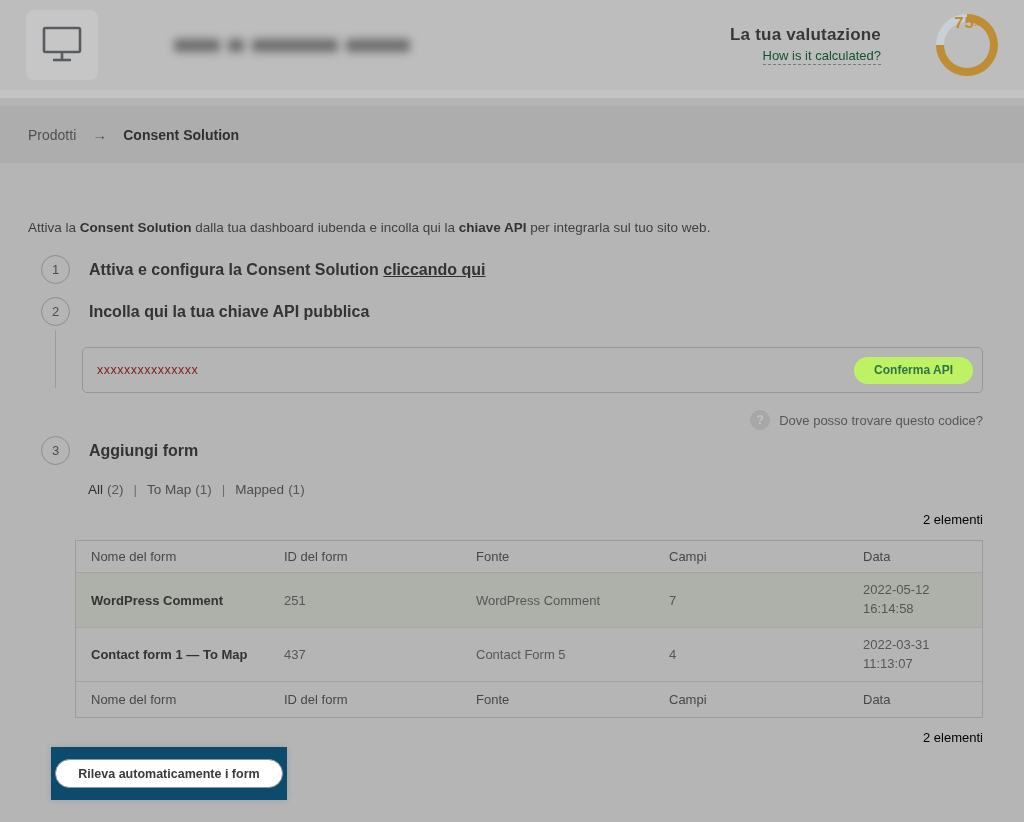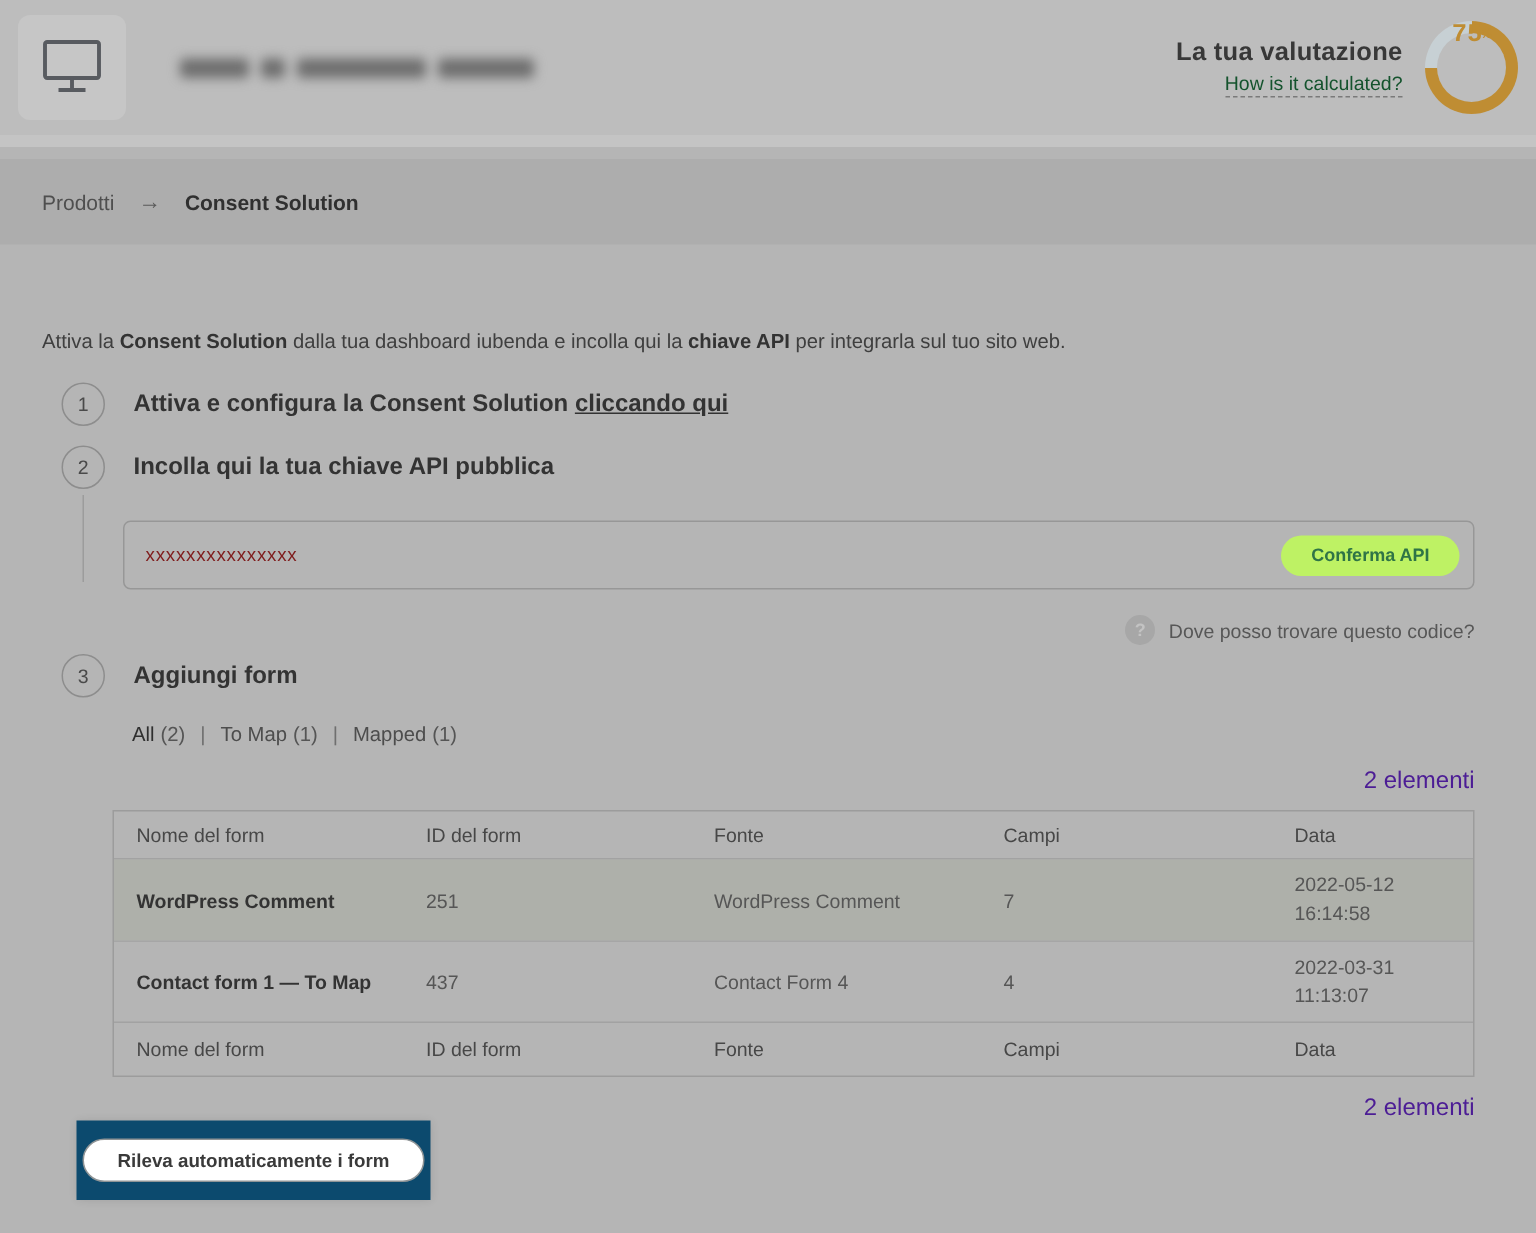--- a/index.html
+++ b/index.html
@@ -2,21 +2,21 @@
 <html><head>
 <meta charset="utf-8">
 <style>
   * { box-sizing: border-box; margin: 0; padding: 0; }
   html,body { width:1024px; height:822px; }
   body { font-family: "Liberation Sans", sans-serif; background:#b5b5b5; }
   #page { position:relative; width:1024px; height:822px; overflow:hidden; background:#b5b5b5; }
 
   
   .header { position:absolute; left:0; top:0; width:1024px; height:98px; background:#bdbdbd;
-            display:flex; align-items:center; padding:0 12px; border-bottom:8px solid #c4c4c4; }
+            display:flex; align-items:center; padding:0 26px; border-bottom:8px solid #c4c4c4;gap:40px; }
   .icon-tile { width:72px; height:70px; background:#c6c6c6; border-radius:8px;
                display:flex; align-items:center; justify-content:center; flex:0 0 auto; }
   .site-name { display:flex; align-items:center; gap:8px; margin-left:36px; filter:blur(4px); }
   .blob { height:13px; background:#6e6e6e; border-radius:3px; }
   .b1{width:46px;} .b2{width:16px;} .b3{width:86px;} .b4{width:64px;}
   .header-spacer { flex:1; }
   .rating-text { text-align:right; margin-right:15px; }
   .rating-label { font-size:17px; font-weight:bold; color:#383838; letter-spacing:.2px; }
   .rating-link { display:inline-block; margin-top:3px; font-size:13px; color:#14532d;
                  border-bottom:1px dashed #7a7a7a; padding-bottom:1px; cursor:pointer; }
@@ -64,21 +64,21 @@
   .help-text { font-size:13px; color:#575757; }
 
   .filters { position:absolute; left:88px; top:482px; font-size:13.5px; color:#4d4d4d;
              display:flex; align-items:center; }
   .filter-item { cursor:pointer; }
   .filter-label { color:#4d4d4d; }
   .filter-item.active .filter-label { font-weight:normal; color:#2f2f2f; }
   .filter-count { margin-left:4px; color:#555; }
   .filter-sep { margin:0 10px; color:#6f6f6f; }
 
-  .count-line { position:absolute; right:41px; font-size:16px; color:#4c1d95; }
+  .count-line { position:absolute; right:41px; font-size:13px; color:#000000; }
   .count-top { top:512px; }
   .count-bottom { top:730px; }
 
   
   .table { position:absolute; left:75px; top:540px; width:908px; border:1px solid #9c9c9c; }
   .trow { display:grid; grid-template-columns:193px 192px 193px 194px 1fr; align-items:center; }
   .trow > div { padding-left:15px; }
   .thead { height:32px; font-size:13px; color:#474747; border-bottom:1px solid #a2a2a2; }
   .tfoot { height:36px; font-size:13px; color:#474747; border-top:1px solid #a2a2a2; }
   .tdata { height:54px; font-size:13px; color:#565656; }
@@ -186,21 +186,21 @@
       <div>WordPress Comment</div>
       <div>7</div>
       <div class="cell-date">
         <span>2022-05-12</span>
           <span>16:14:58</span>
       </div>
     </div>
     <div class="trow tdata">
       <div class="cell-name">Contact form 1 — To Map</div>
       <div>437</div>
-      <div>Contact Form 4</div>
+      <div>Contact Form 5</div>
       <div>4</div>
       <div class="cell-date">
         <span>2022-03-31</span>
           <span>11:13:07</span>
       </div>
     </div>
     <div class="trow tfoot">
       <div>Nome del form</div>
       <div>ID del form</div>
       <div>Fonte</div>

